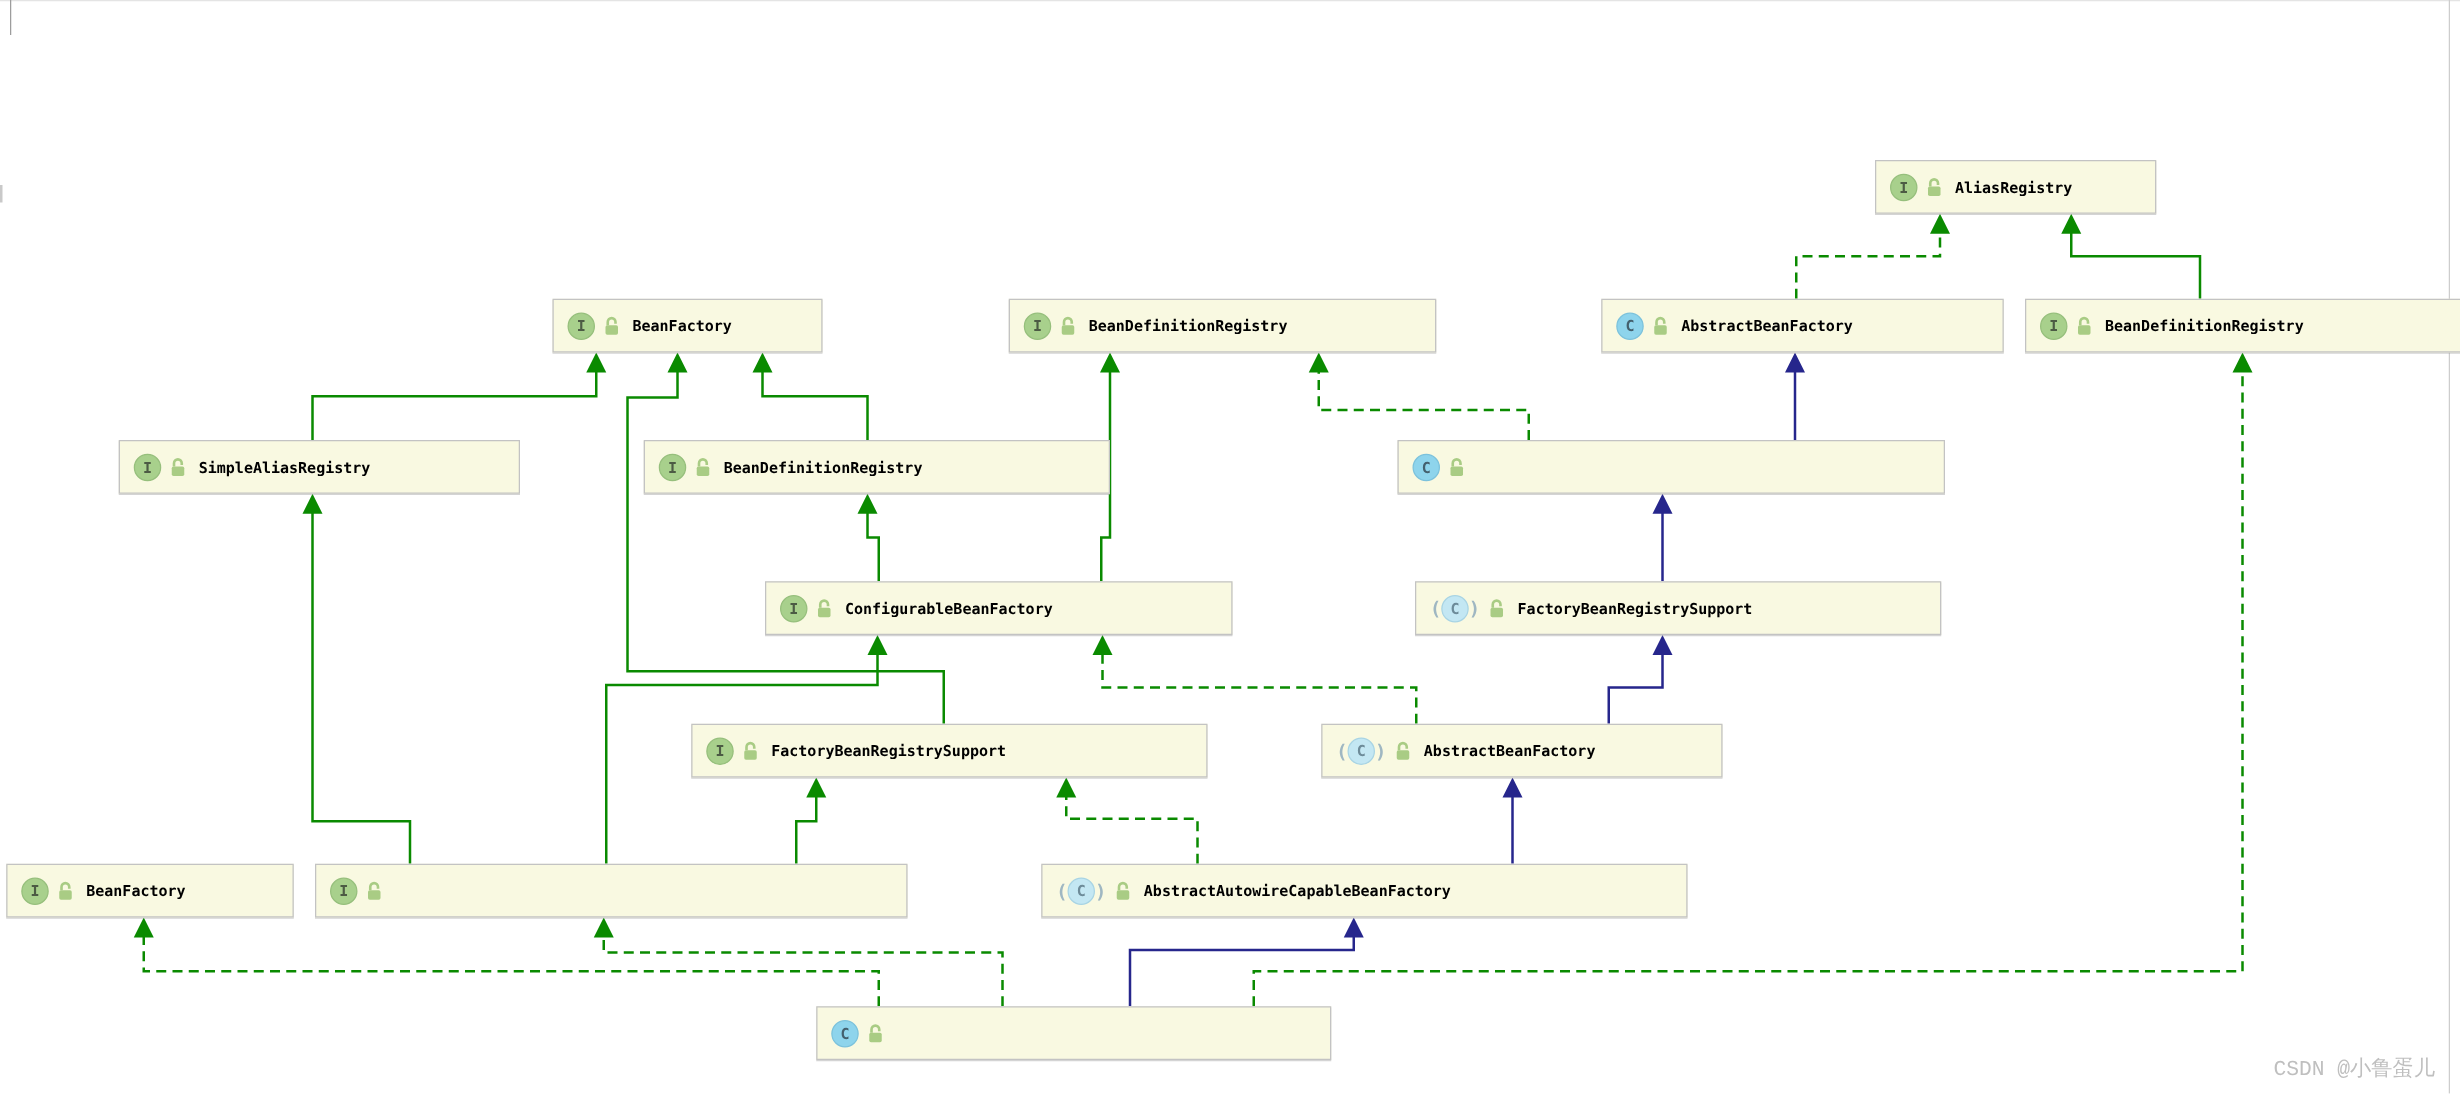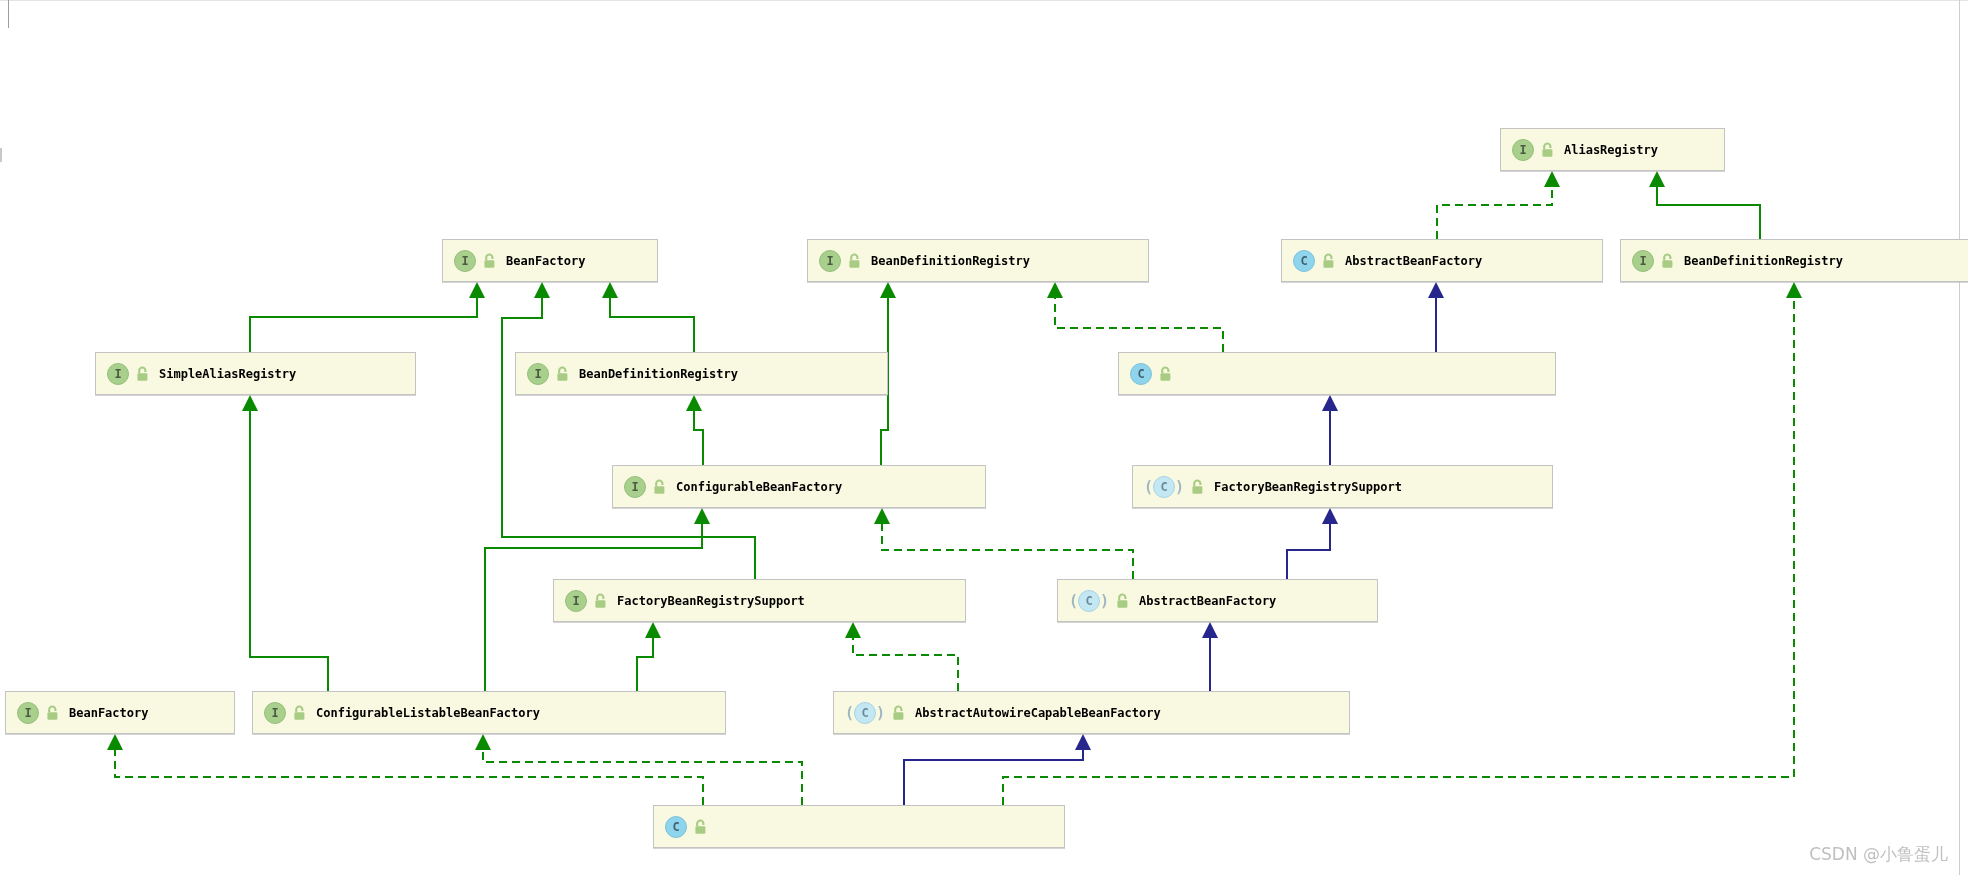--- a/index.html
+++ b/index.html
@@ -91,21 +91,21 @@
       <polygon points="1330,508 1322,524 1338,524" fill="#26268c"></polygon>
       <polyline points="1210,691 1210,636" fill="none" stroke="#26268c" stroke-width="2"></polyline>
       <polygon points="1210,622 1202,638 1218,638" fill="#26268c"></polygon>
       <polyline points="904,805 904,760 1083,760 1083,748" fill="none" stroke="#26268c" stroke-width="2"></polyline>
       <polygon points="1083,734 1075,750 1091,750" fill="#26268c"></polygon>
     </svg>
   <div class="deco" style="left:0;top:0;width:1968px;height:1px;background:#e4e4e4;"></div>
   <div class="deco" style="left:1959px;top:0;width:1px;height:875px;background:#cdcdcd;"></div>
   <div class="deco" style="left:8px;top:0;width:1px;height:28px;background:#9d9d9d;"></div>
   <div class="deco" style="left:0;top:148px;width:2px;height:14px;background:#c9c9c9;"></div>
-  <div class="watermark" style="right:20px;top:843px;">CSDN @小鲁蛋儿</div>
+  <div class="watermark" style="right:20px;top:843px;font-family:Liberation Mono, monospace;">CSDN @小鲁蛋儿</div>
 <div class="node" style="left: 1500px; top: 128px; width: 212px;">
       <span class="badge">
         <span class="circ iface">I</span>
         <span class="lock">
           <svg width="17" height="17" viewBox="0 0 17 17" aria-hidden="true">
   <path d="M5.2 8.2 V5.6 A3.1 3.1 0 0 1 11.4 5.6 V7" fill="none" stroke="#a9cc84" stroke-width="2.1"></path>
   <rect x="3.4" y="8.2" width="10" height="7.6" rx="1.4" fill="#a9cc84"></rect>
 </svg>
         </span>
       </span>
@@ -261,21 +261,20 @@
     <div class="node" style="left: 252px; top: 691px; width: 461px;">
       <span class="badge">
         <span class="circ iface">I</span>
         <span class="lock">
           <svg width="17" height="17" viewBox="0 0 17 17" aria-hidden="true">
   <path d="M5.2 8.2 V5.6 A3.1 3.1 0 0 1 11.4 5.6 V7" fill="none" stroke="#a9cc84" stroke-width="2.1"></path>
   <rect x="3.4" y="8.2" width="10" height="7.6" rx="1.4" fill="#a9cc84"></rect>
 </svg>
         </span>
       </span>
-      <span class="label">ConfigurableListableBeanFactory</span>
     </div>
     <div class="node" style="left: 833px; top: 691px; width: 504px;">
       <span class="badge">
         <span class="paren">(</span>
         <span class="circ abs">C</span>
         <span class="paren">)</span>
         <span class="lock">
           <svg width="17" height="17" viewBox="0 0 17 17" aria-hidden="true">
   <path d="M5.2 8.2 V5.6 A3.1 3.1 0 0 1 11.4 5.6 V7" fill="none" stroke="#a9cc84" stroke-width="2.1"></path>
   <rect x="3.4" y="8.2" width="10" height="7.6" rx="1.4" fill="#a9cc84"></rect>

